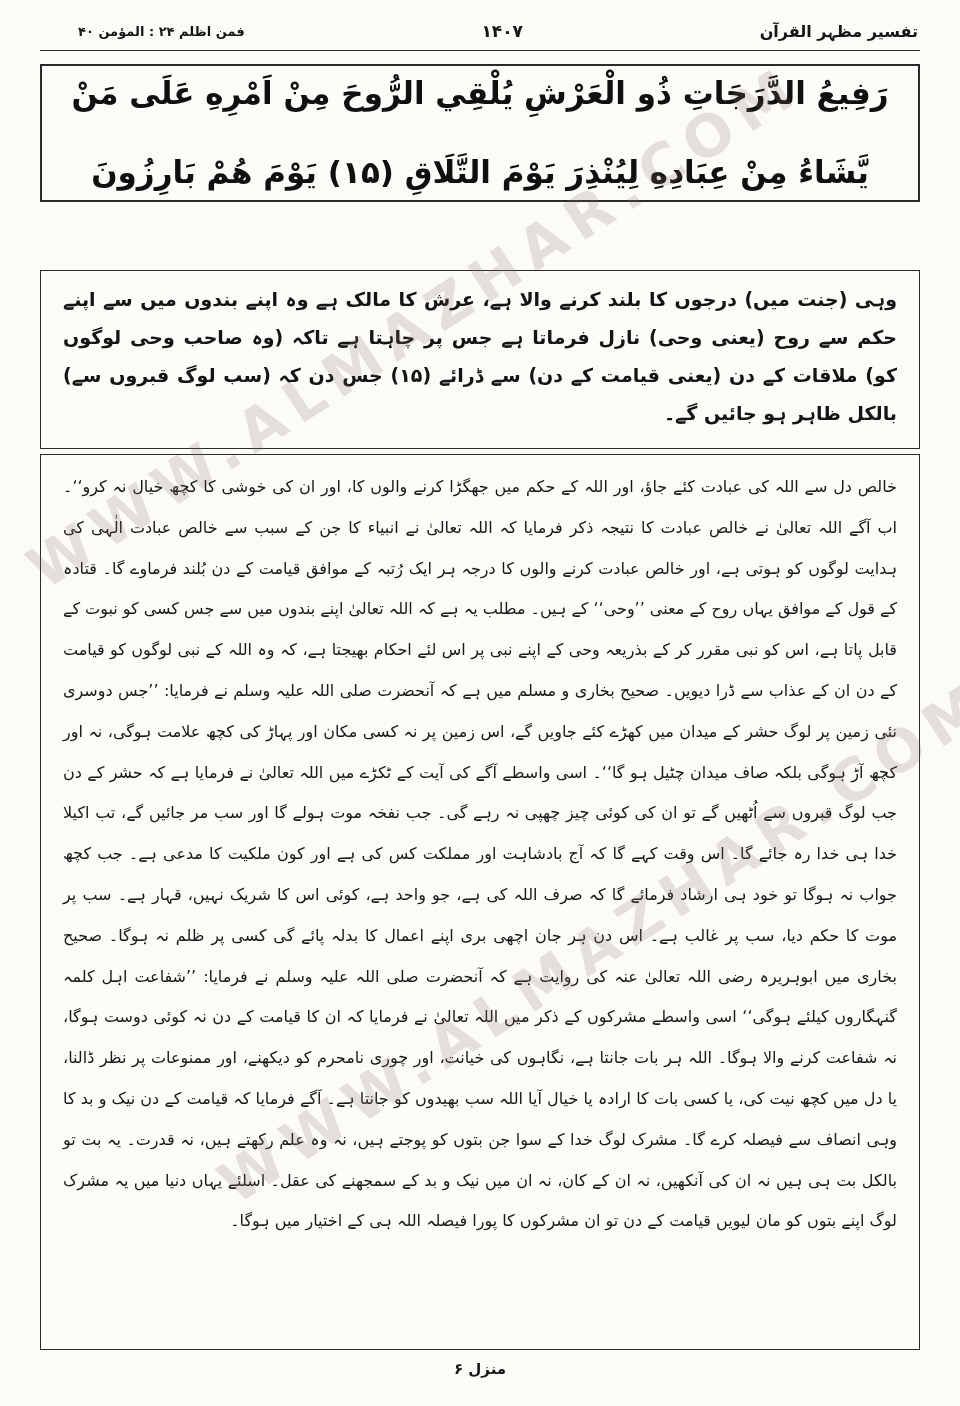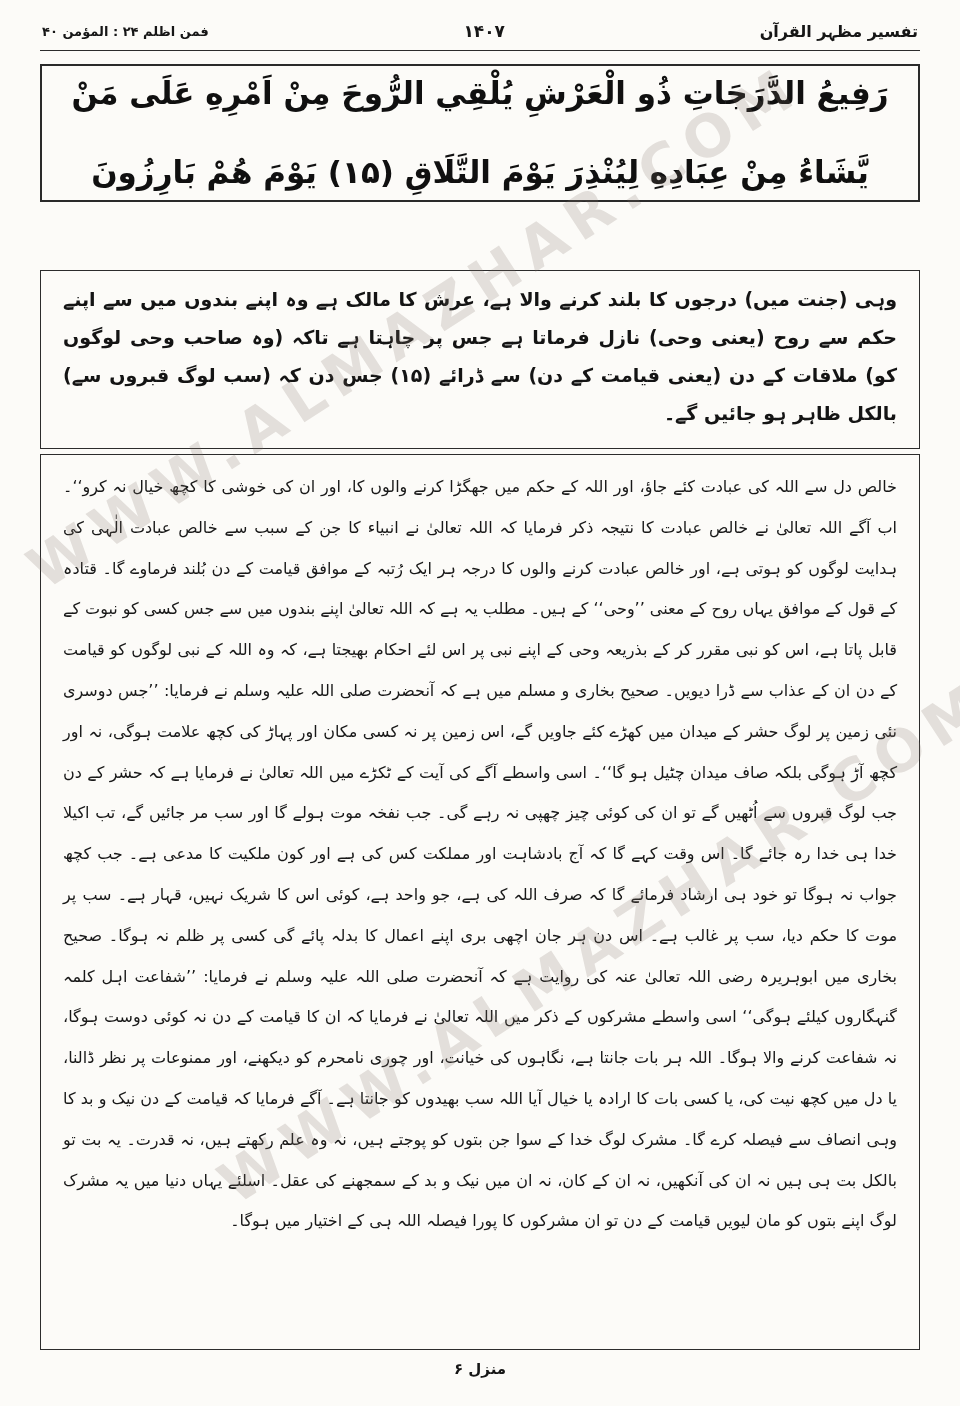--- a/index.html
+++ b/index.html
@@ -22,21 +22,21 @@
     position: absolute;
     top: 16px; left: 42px; right: 42px;
     height: 30px;
     display: flex;
     justify-content: space-between;
     align-items: center;
     direction: rtl;
   }
   .hdr-title { font-size: 16px; font-weight: 700; }
   .hdr-page  { font-size: 17px; font-weight: 700; letter-spacing: 1px; }
-  .hdr-ref   { font-size: 13px; font-weight: 600; }
+  .hdr-ref   { font-size: 13px; font-weight: 600; margin-left: 36px; }
   .header-rule {
     position: absolute;
     top: 50px; left: 40px; right: 40px;
     border-top: 1.6px solid #2c2c2c;
   }
 
   
   .verse-box {
     position: absolute;
     top: 64px; left: 40px; right: 40px;

